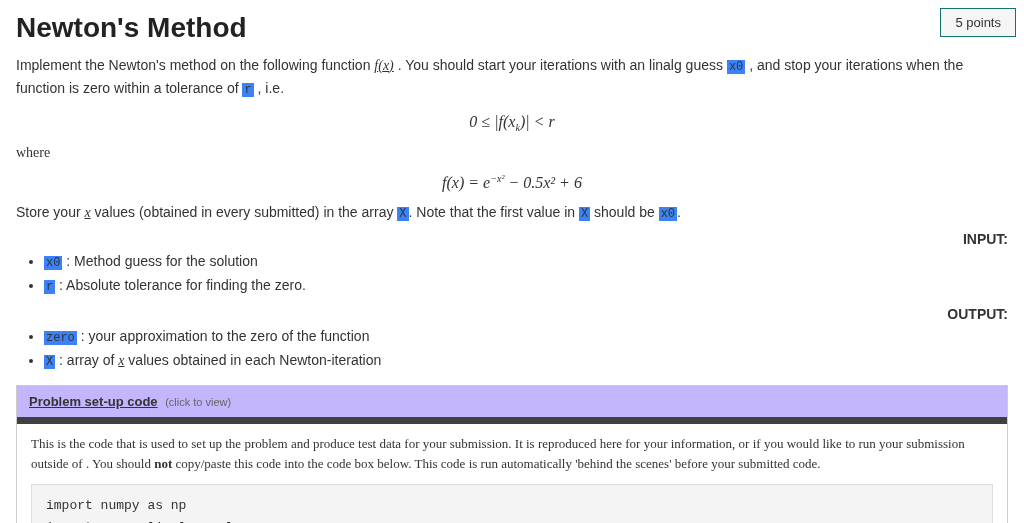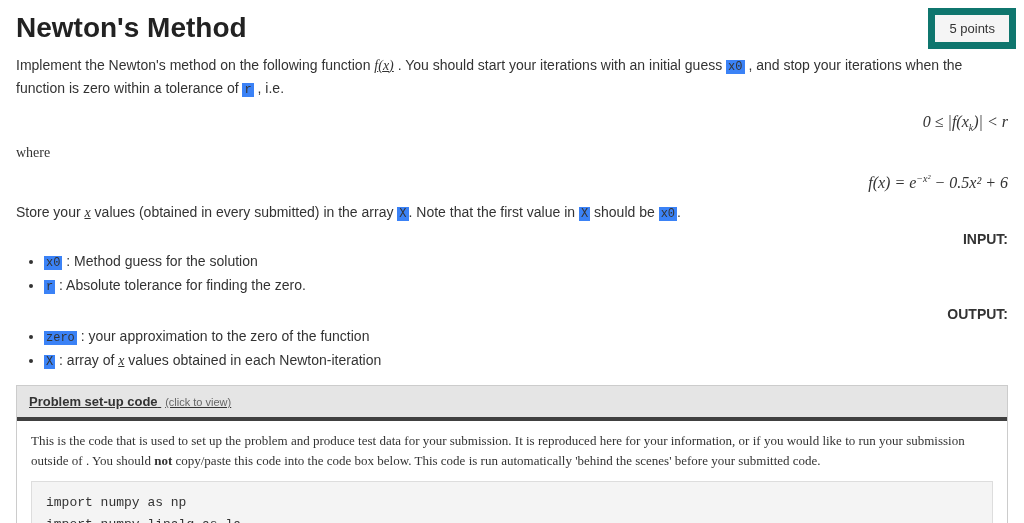--- a/index.html
+++ b/index.html
@@ -15,31 +15,31 @@
       font-size: 28px;
       font-weight: bold;
       color: #222;
       margin-bottom: 10px;
     }
     .points-badge {
       position: fixed;
       top: 8px;
       right: 8px;
       background: #f5f5f5;
-      border: 7px solid #0f766e;
+      border: 1px solid #0f766e;
       padding: 6px 14px;
       font-size: 13px;
       color: #333;
     }
     .intro-text {
       line-height: 1.6;
       margin-bottom: 10px;
     }
     .formula-block {
-      text-align: right;
+      text-align: center;
       margin: 12px 0;
       font-size: 16px;
     }
     .where-text {
       margin-bottom: 6px;
       font-family: Liberation Serif, serif;
     }
     .section-label {
       font-weight: bold;
       margin-top: 10px;
@@ -58,25 +58,24 @@
       font-family: Liberation Mono, monospace;
       background: #3b82f6;
       padding: 0 2px;
       font-size: 12px;
     }
     .problem-setup-box {
       border: 1px solid #ccc;
       margin-top: 14px;
     }
     .problem-setup-header {
-      background: #e5e5e5;
+      background: #c4b5fd;
       padding: 8px 12px;
-      border-bottom: 4px solid #404040;
+      border-bottom: 7px solid #404040;
       font-size: 13px;
-      text-decoration: underline;
     }
     .problem-setup-header u {
       font-weight: bold;
     }
     .problem-setup-header .click-hint {
       font-size: 11px;
       color: #666;
       margin-left: 4px;
     }
     .problem-setup-body {
@@ -119,21 +118,21 @@
 </head>
 <body>
 
 <div class="points-badge">5 points</div>
 
 <h1>Newton's Method</h1>
 
 <p class="intro-text">
   <span>Implement the Newton's method on the following function</span>
   <span> <span class="math-inline"><i>f</i>(<i>x</i>)</span></span>
-  <span>. You should start your iterations with an initial guess</span>
+  <span>. You should start your iterations with an linalg guess</span>
   <code>x0</code>
   <span>, and stop your iterations when the function is zero within a tolerance of</span>
   <code>r</code>
   <span>, i.e.</span>
 </p>
 
 <div class="formula-block">
   <span class="math">0 ≤ |<i>f</i>(<i>x</i><sub>k</sub>)| &lt; <i>r</i></span>
 </div>
 

